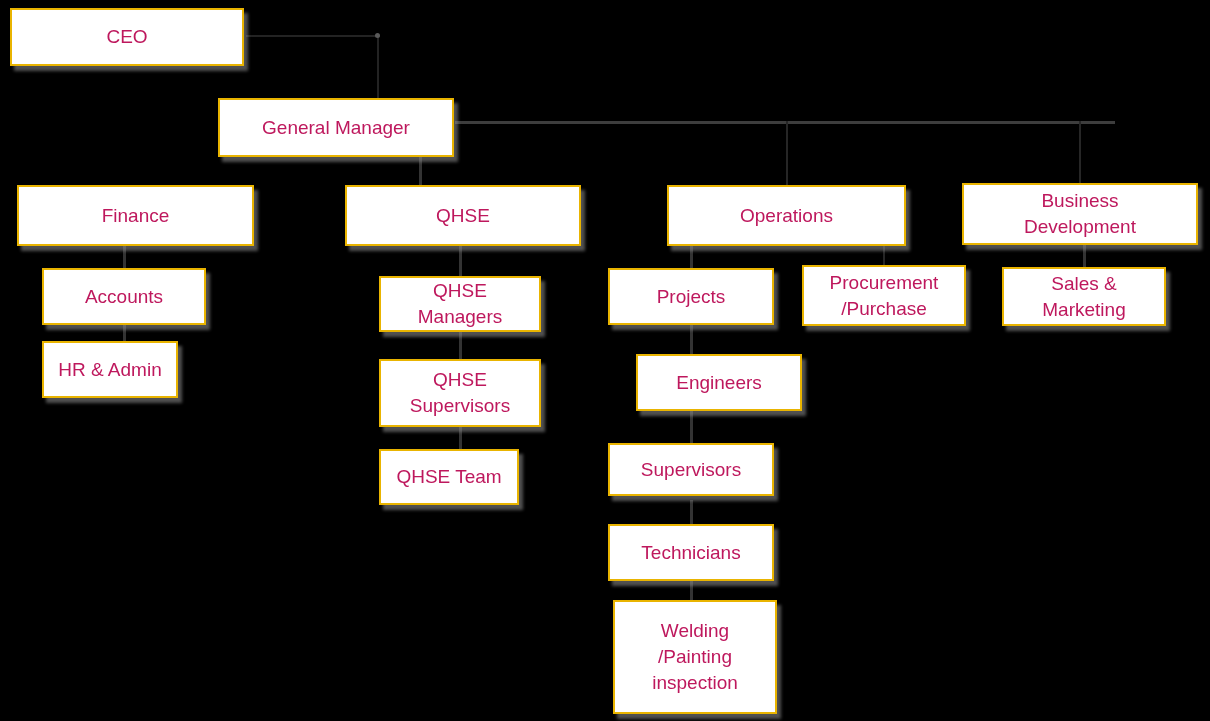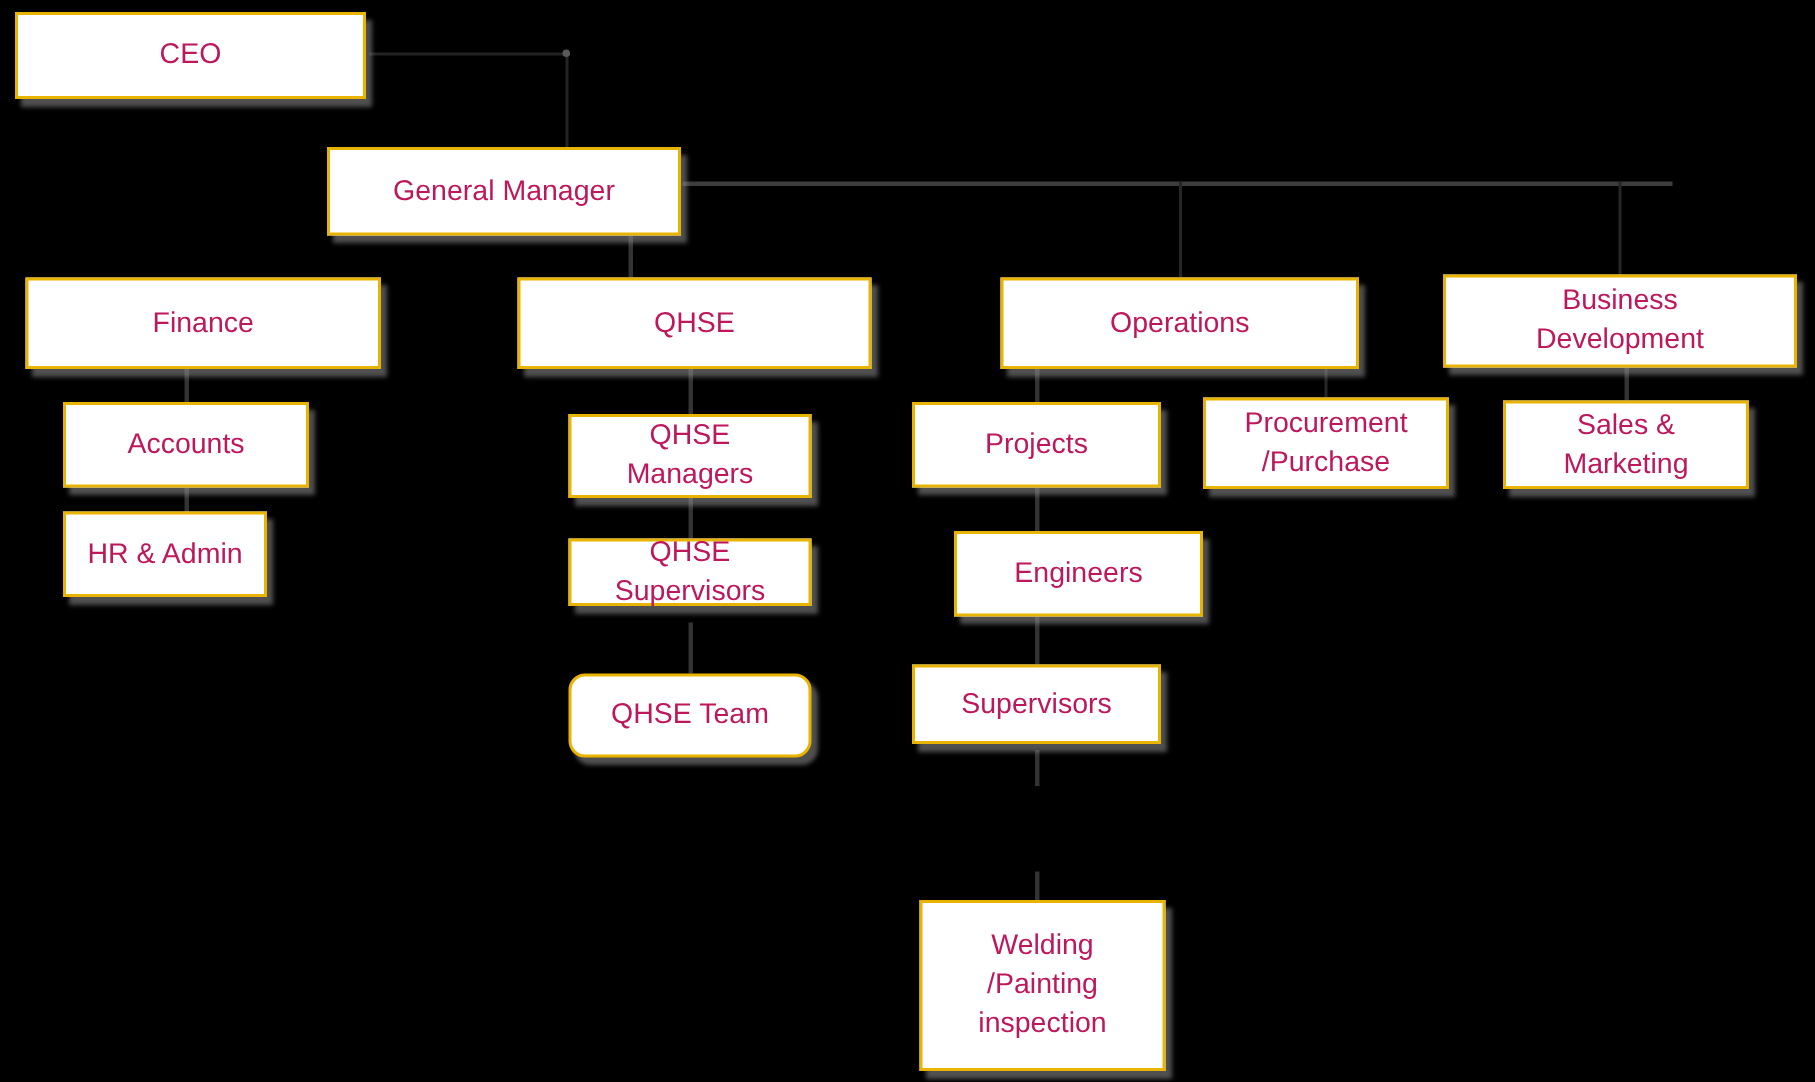--- a/index.html
+++ b/index.html
@@ -31,22 +31,22 @@
   .dot{position:absolute;width:5px;height:5px;border-radius:50%;background:#5a5a5a;}
 
   
   .n-ceo        {left:10px;  top:8px;   width:234px; height:58px;}
   .n-gm         {left:218px; top:98px;  width:236px; height:59px;}
   .n-finance    {left:17px;  top:185px; width:237px; height:61px;}
   .n-accounts   {left:42px;  top:268px; width:164px; height:57px;}
   .n-hr         {left:42px;  top:341px; width:136px; height:57px;}
   .n-qhse       {left:345px; top:185px; width:236px; height:61px;}
   .n-qhsemgr    {left:379px; top:276px; width:162px; height:56px; padding:0 28px;}
-  .n-qhsesup    {left:379px; top:359px; width:162px; height:45px; padding:0 24px;}
-  .n-qhseteam   {left:379px; top:449px; width:162px; height:56px;border-radius:11px;}
+  .n-qhsesup    {left:379px; top:359px; width:162px; height:68px; padding:0 24px;}
+  .n-qhseteam   {left:379px; top:449px; width:140px; height:56px;}
   .n-operations {left:667px; top:185px; width:239px; height:61px;}
   .n-projects   {left:608px; top:268px; width:166px; height:57px;}
   .n-engineers  {left:608px; top:354px; width:166px; height:57px;margin-left:28px;}
   .n-supervisors{left:608px; top:443px; width:166px; height:53px;}
   .n-technicians{left:608px; top:524px; width:166px; height:57px;}
   .n-welding    {left:613px; top:600px; width:164px; height:114px; padding:0 14px;}
   .n-procurement{left:802px; top:265px; width:164px; height:61px; padding:0 24px;}
   .n-bizdev     {left:962px; top:183px; width:236px; height:62px; padding:0 45px;}
   .n-sales      {left:1002px;top:267px; width:164px; height:59px; padding:0 10px;}
 
@@ -102,18 +102,19 @@
   <div class="node n-accounts">Accounts</div>
   <div class="node n-hr">HR &amp; Admin</div>
   <div class="node n-qhse">QHSE</div>
   <div class="node n-qhsemgr">QHSE Managers</div>
   <div class="node n-qhsesup">QHSE Supervisors</div>
   <div class="node n-qhseteam">QHSE Team</div>
   <div class="node n-operations">Operations</div>
   <div class="node n-projects">Projects</div>
   <div class="node n-engineers">Engineers</div>
   <div class="node n-supervisors">Supervisors</div>
+  <div class="node n-technicians">Technicians</div>
   <div class="node n-welding">Welding /Painting inspection</div>
   <div class="node n-procurement">Procurement /Purchase</div>
   <div class="node n-bizdev">Business Development</div>
   <div class="node n-sales">Sales &amp; Marketing</div>
 
 </div>
 
 </body></html>

